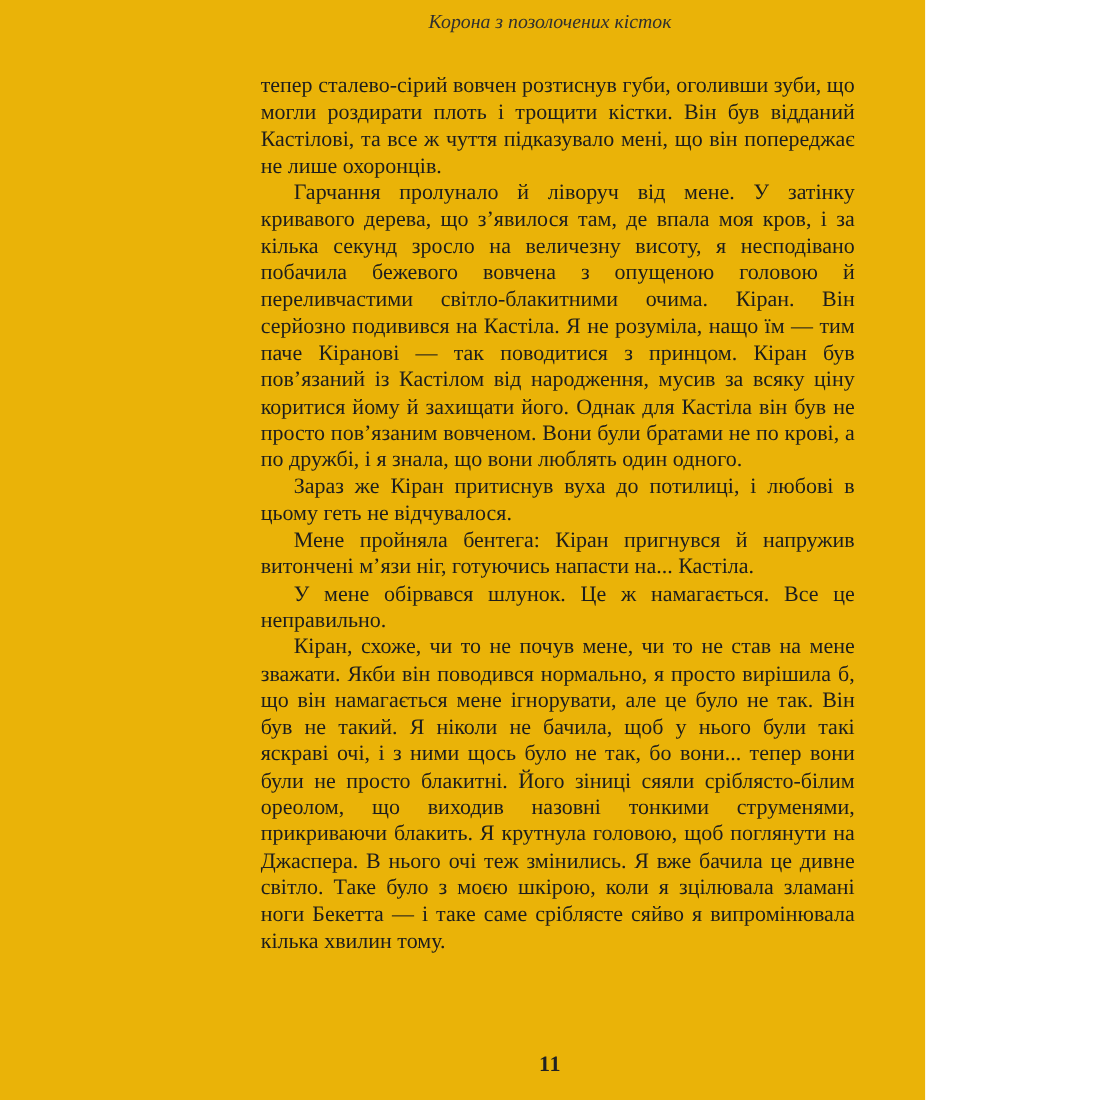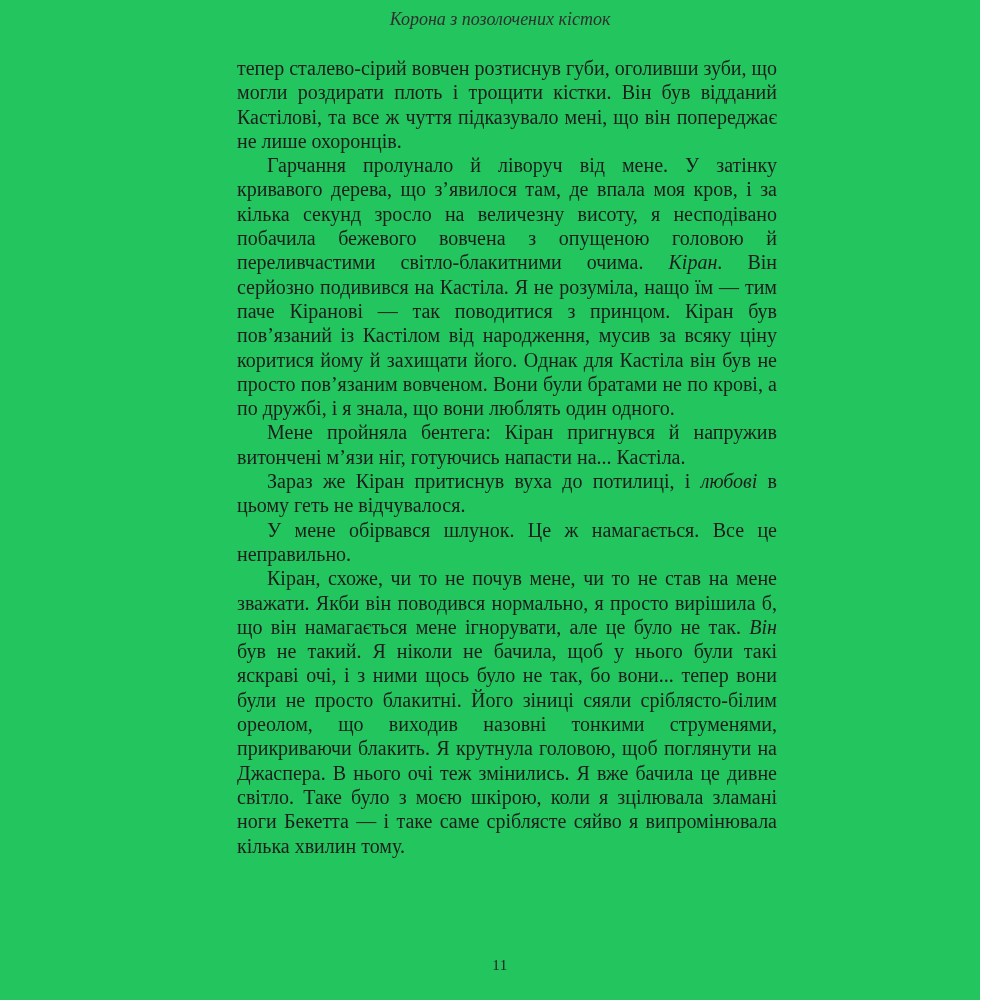--- a/index.html
+++ b/index.html
@@ -3,63 +3,63 @@
 <meta charset="utf-8">
 <style>
   * { margin: 0; padding: 0; box-sizing: border-box; }
   html, body {
     width: 1000px; height: 1000px;
     background: #ffffff;
     font-family: "Liberation Serif", "DejaVu Serif", serif;
   }
   .page {
     position: relative;
-    width: 980px; height: 1000px;
-    background: #22c55e;
+    width: 841px; height: 1000px;
+    background: #eab308;
     overflow: hidden;
   }
   .running-head {
     position: absolute;
     top: 8px; left: 230px; width: 540px;
     text-align: center;
     font-style: italic;
     font-size: 18px;
     line-height: 22px;
     color: #303030;
   }
   .text-block {
     position: absolute;
-    left: 237px; top: 56px; width: 540px;
+    left: 237px; top: 66px; width: 540px;
     font-size: 20px;
     line-height: 24.3px;
     color: #1d1d1d;
     text-align: justify;
   }
   .text-block p { margin: 0; }
   .text-block p.indent { text-indent: 30px; }
-  .italic { font-style: italic; }
+  .italic { }
   .folio {
     position: absolute;
     top: 957px; left: 230px; width: 540px;
     text-align: center;
-    font-size: 15px;
-    font-weight: 400;
+    font-size: 20px;
+    font-weight: 700;
     color: #222222;
     letter-spacing: 0.5px;
   }
 </style>
 </head>
 <body>
 
 <div class="page">
   <div class="running-head">Корона з позолочених кісток</div>
 
   <div class="text-block">
       <p><span>тепер сталево-сірий вовчен розтиснув губи, оголивши зуби, що могли роздирати плоть і трощити кістки. Він був відданий Кастілові, та все ж чуття підказувало мені, що він попереджає не лише охоронців.</span></p>
       <p class="indent"><span>Гарчання пролунало й ліворуч від мене. У затінку кривавого дерева, що з’явилося там, де впала моя кров, і за кілька секунд зросло на величезну висоту, я несподівано побачила бежевого вовчена з опущеною головою й переливчастими світло-блакитними очима. </span><span class="italic">Кіран</span><span>. Він серйозно подивився на Кастіла. Я не розуміла, нащо їм — тим паче Кіранові — так поводитися з принцом. Кіран був пов’язаний із Кастілом від народження, мусив за всяку ціну коритися йому й захищати його. Однак для Кастіла він був не просто пов’язаним вовченом. Вони були братами не по крові, а по дружбі, і я знала, що вони люблять один одного.</span></p>
+      <p class="indent"><span>Зараз же Кіран притиснув вуха до потилиці, і </span><span class="italic">любові</span><span> в цьому геть не відчувалося.</span></p>
       <p class="indent"><span>Мене пройняла бентега: Кіран пригнувся й напружив витончені м’язи ніг, готуючись напасти на... Кастіла.</span></p>
-      <p class="indent"><span>Зараз же Кіран притиснув вуха до потилиці, і </span><span class="italic">любові</span><span> в цьому геть не відчувалося.</span></p>
       <p class="indent"><span>У мене обірвався шлунок. Це ж намагається. Все це неправильно.</span></p>
       <p class="indent"><span>Кіран, схоже, чи то не почув мене, чи то не став на мене зважати. Якби він поводився нормально, я просто вирішила б, що він намагається мене ігнорувати, але це було не так. </span><span class="italic">Він</span><span> був не такий. Я ніколи не бачила, щоб у нього були такі яскраві очі, і з ними щось було не так, бо вони... тепер вони були не просто блакитні. Його зіниці сяяли сріблясто-білим ореолом, що виходив назовні тонкими струменями, прикриваючи блакить. Я крутнула головою, щоб поглянути на Джаспера. В нього очі теж змінились. Я вже бачила це дивне світло. Таке було з моєю шкірою, коли я зцілювала зламані ноги Бекетта — і таке саме сріблясте сяйво я випромінювала кілька хвилин тому.</span></p>
     </div>
 
   <div class="folio">11</div>
 </div>
 
 </body></html>

